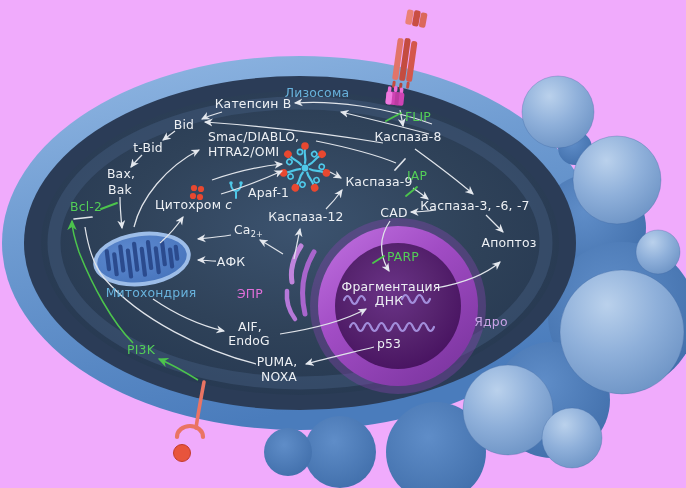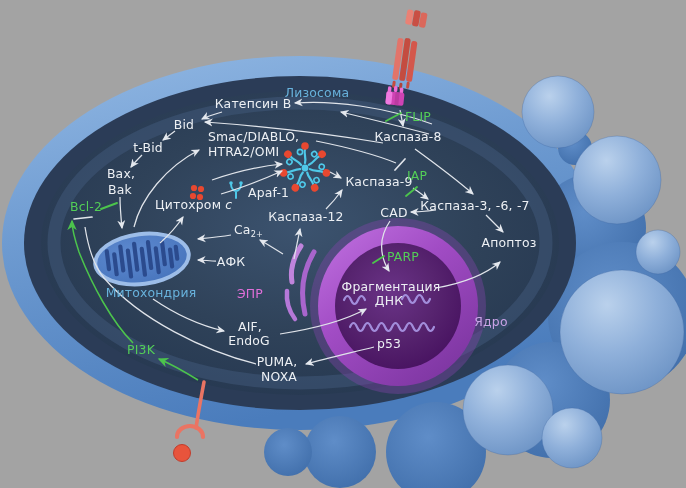--- a/index.html
+++ b/index.html
@@ -1,17 +1,17 @@
 <!DOCTYPE html>
 <html><head>
 <meta charset="utf-8">
 <title>Diagram</title>
 <style>
   html,body{margin:0;padding:0;background:#ffffff;}
-  .stage{position:relative;width:686px;height:488px;background:#a3a3a3;overflow:hidden;}
+  .stage{position:relative;width:686px;height:488px;background:#f0abfc;overflow:hidden;}
   svg{display:block;}
   .lbl{font-family:"DejaVu Sans","Liberation Sans",sans-serif;font-size:12.4px;fill:#edf0f4;letter-spacing:.2px;}
   .lbl.green{fill:#53ce57;}
   .lbl.cyan{fill:#68b2dc;}
   .lbl.pink{fill:#e06fd9;}
   .lbl.purple{fill:#c9a2e6;}
   .arr{stroke:#e0e4ea;stroke-width:1.25;fill:none;}
   .arrg{stroke:#4cc44c;stroke-width:1.5;fill:none;}
   .bar{stroke:#e0e4ea;stroke-width:1.7;stroke-linecap:round;fill:none;}
   .barg{stroke:#4cc44c;stroke-width:1.9;stroke-linecap:round;fill:none;}

